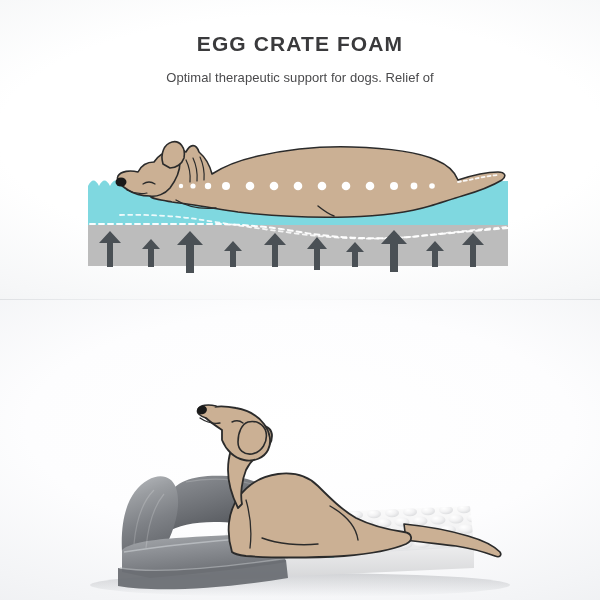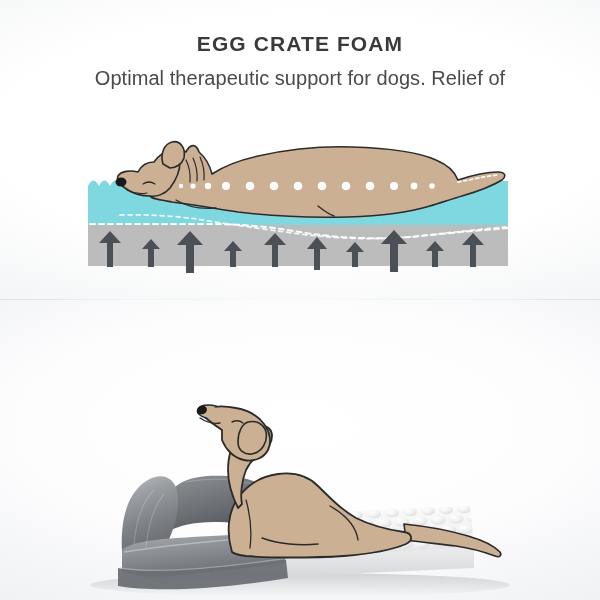--- a/index.html
+++ b/index.html
@@ -66,21 +66,21 @@
     white-space: nowrap;
   }
   #title-top  { top: 32px;  font-size: 21px; }
   #subtitle {
     position: absolute;
     left: 14px;
     top: 64px;
     width: 572px;
     text-align: center;
     color: #4a4a4c;
-    font-size: 20px;
+    font-size: 13px;
     line-height: 28px;
     letter-spacing: 0.05px;
   }
   #subtitle .ln { display: block; }
 
   
   .scene { position: absolute; left: 0; top: 0; }
 </style>
 </head>
 <body>

